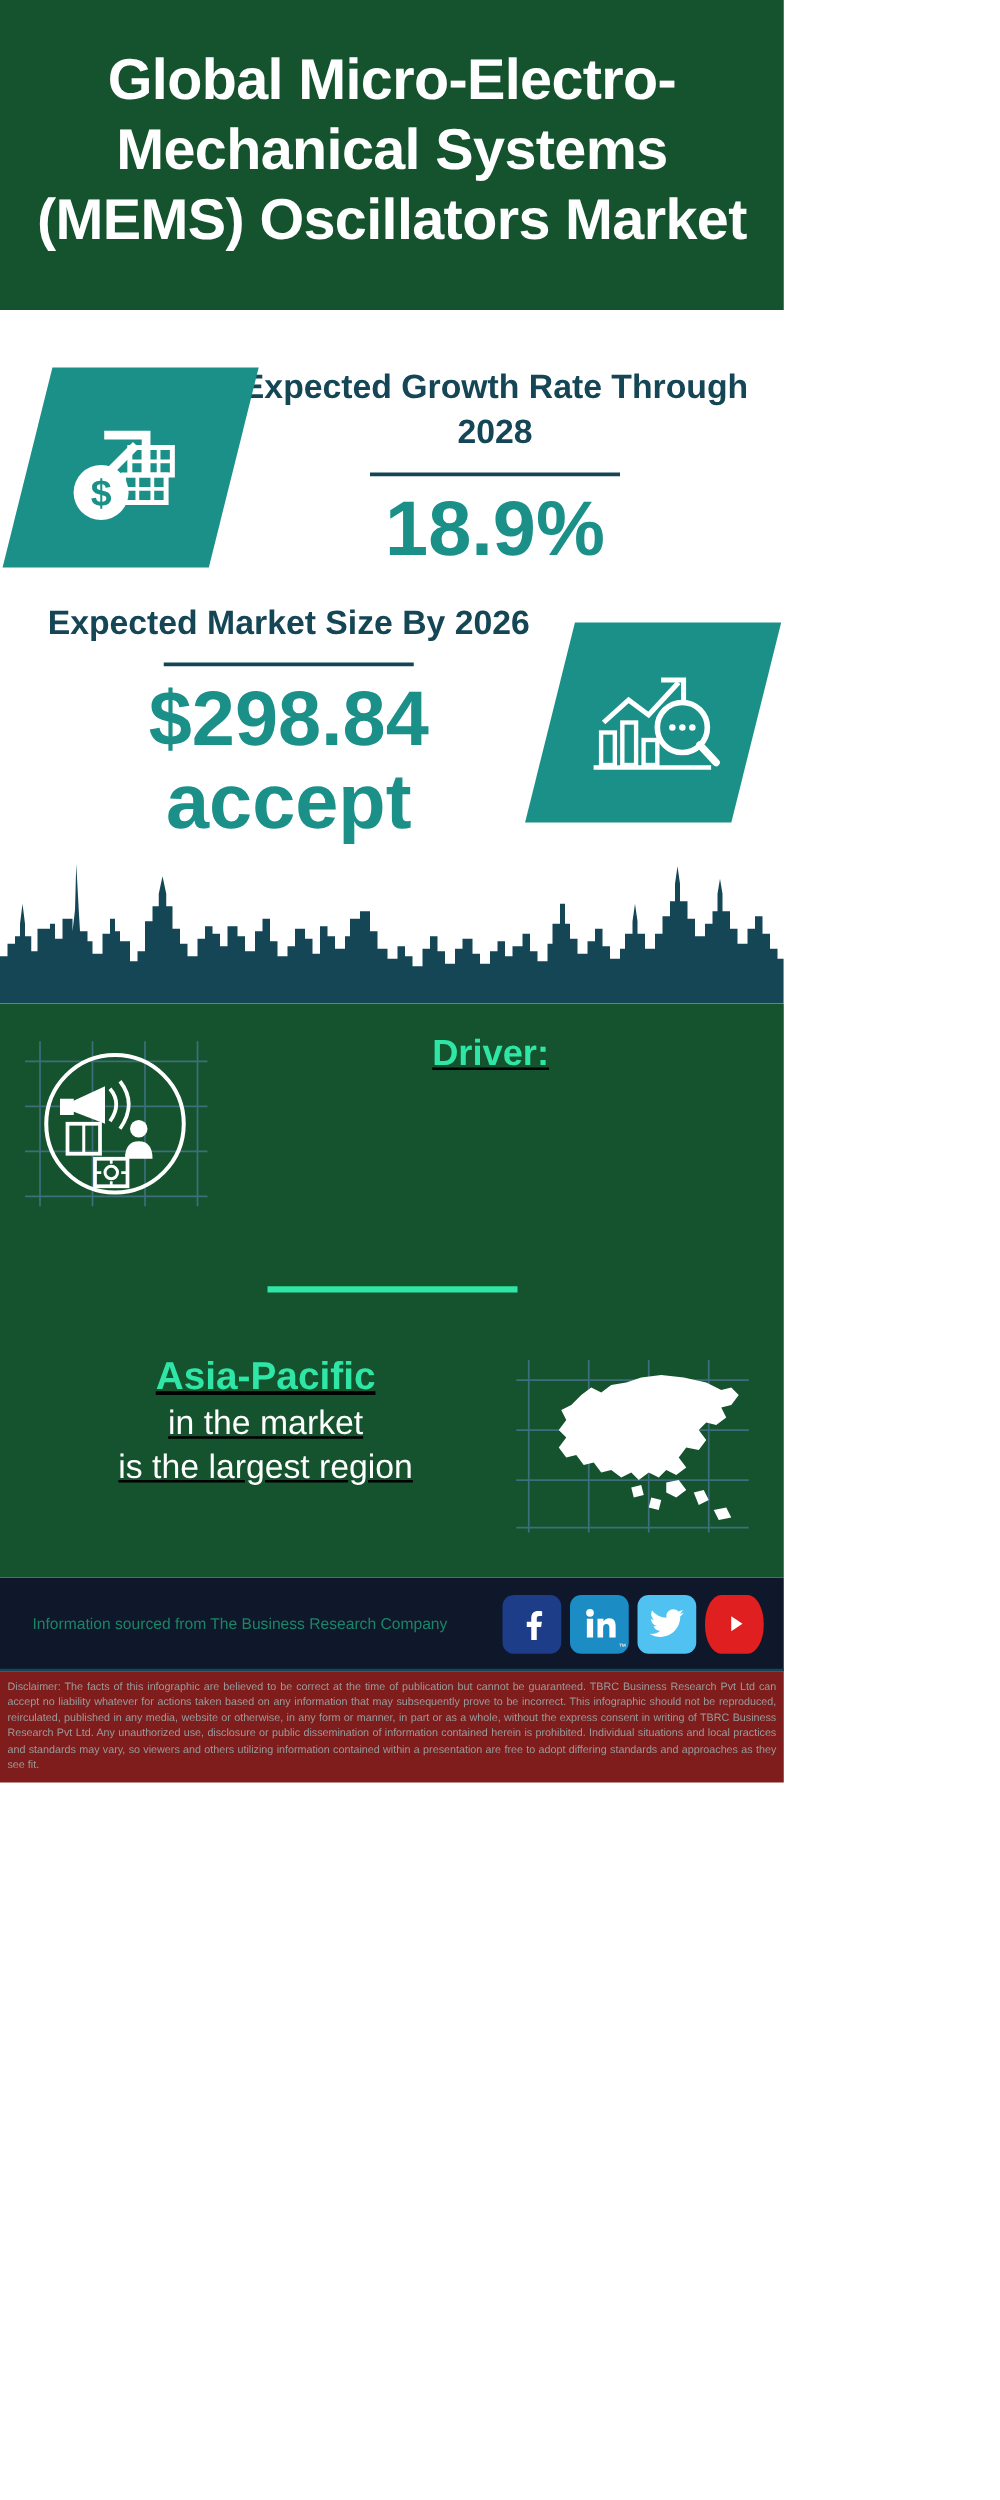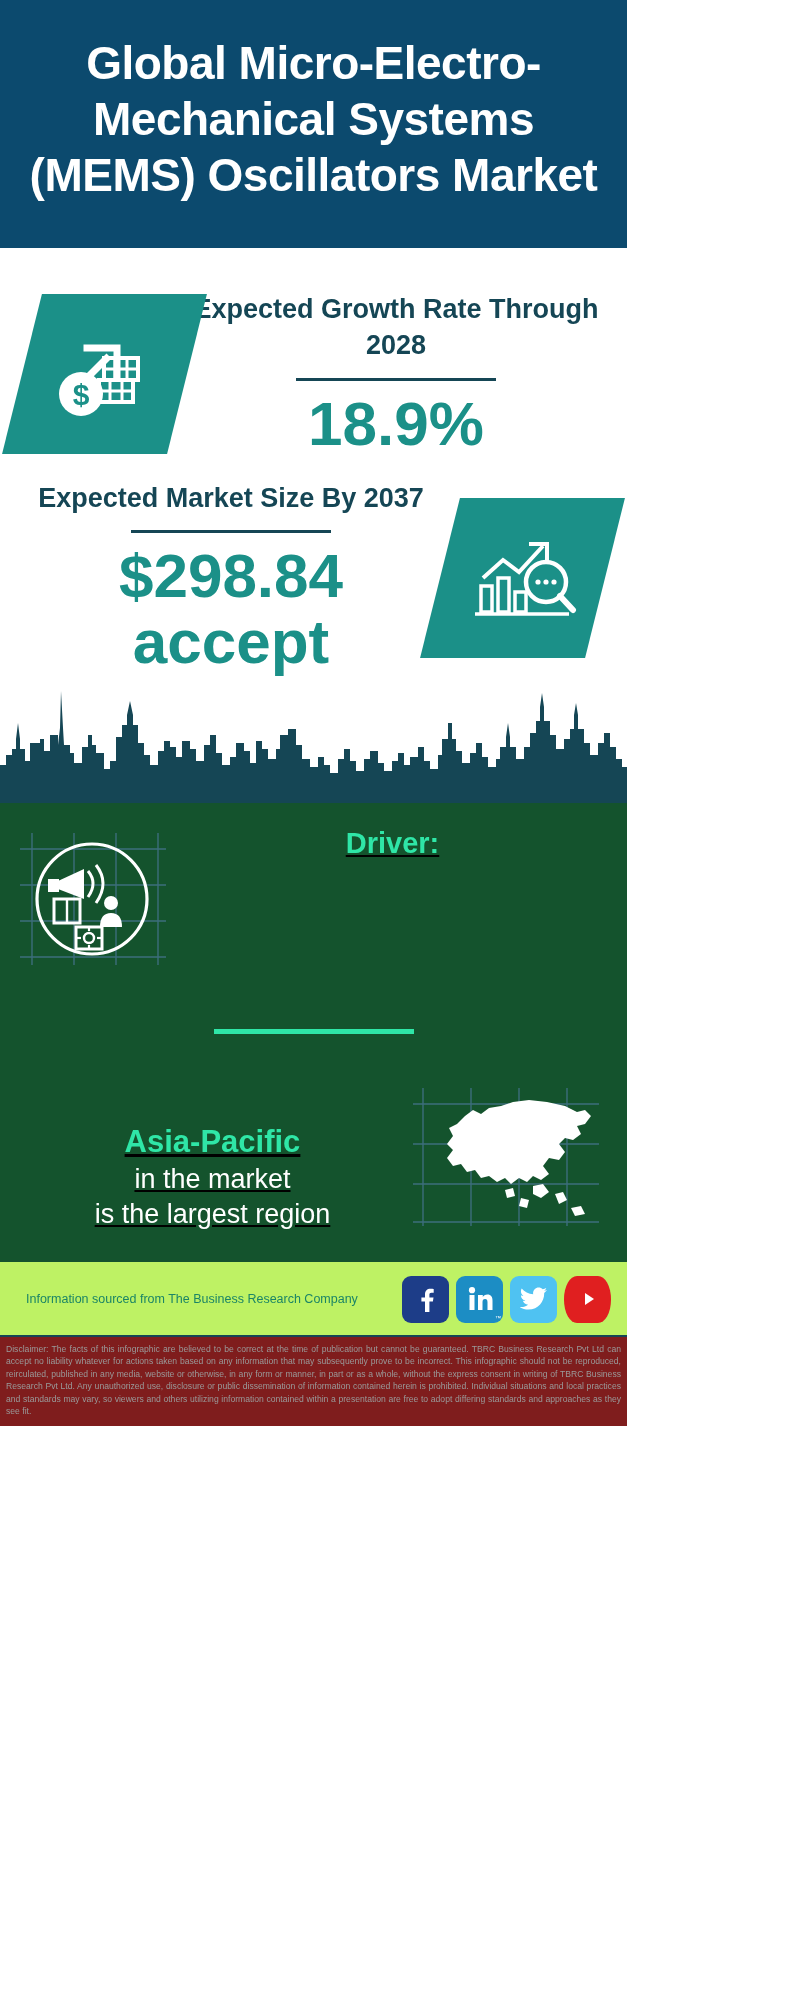--- a/index.html
+++ b/index.html
@@ -12,21 +12,21 @@
   }
   .page {
     width:627px;
     margin:0;
     position:relative;
     background:#ffffff;
   }
 
   
   .header {
-    background:#0c4a6e;
+    background:#14532d;
     padding:10px 26px 20px 26px;
     min-height:248px;
     display:flex;
     align-items:center;
     justify-content:center;
   }
   .header-title {
     color:#ffffff;
     font-size:46px;
     font-weight:bold;
@@ -114,42 +114,42 @@
   }
 
   .green-divider {
     width:200px; height:5px;
     background:#2FE6A7;
     margin:56px auto 48px auto;
   }
 
   .region-block {
     display:flex;
-    align-items:flex-end;
+    align-items:flex-start;
     padding:0 18px 0 22px;
   }
   .region-text { flex:1; text-align:center; padding-right:6px; }
   .region-name {
     color:#2FE6A7;
     font-size:31px;
     font-weight:bold;
     line-height:1.25;
   }
   .region-desc {
     color:#ffffff;
     font-size:27px;
     font-weight:normal;
     line-height:1.3;
   }
   .region-map { flex:0 0 200px; }
   .region-map svg { display:block; }
 
   
   .footer {
-    background:#bef264;
+    background:#0f172a;
     display:flex;
     align-items:center;
     padding:14px 16px 12px 26px;
     border-bottom:2px solid #154655;
     min-height:72px;
   }
   .footer-text { flex:1; }
   .footer-line {
     color:#1B8566;
     font-size:12.5px;
@@ -216,21 +216,21 @@
       </div>
       <div class="stat-text">
         <div class="stat-label">Expected Growth Rate Through 2028</div>
         <div class="stat-rule"></div>
         <div class="stat-value">18.9%</div>
       </div>
     </div>
 
     <div class="stat-row reverse">
       <div class="stat-text">
-        <div class="stat-label">Expected Market Size By 2037</div>
+        <div class="stat-label">Expected Market Size By 2026</div>
         <div class="stat-rule"></div>
         <div class="stat-value">$298.84</div>
         <div class="stat-value-sub">accept</div>
       </div>
       <div class="para-badge">
         <span class="inner">
           <svg width="108" height="100" viewBox="0 0 108 100">
 
             <path d="M14 52 L34 34 L50 46 L74 20" stroke="#ffffff" stroke-width="4" fill="none"></path>
             <path d="M60 18 L78 18 L78 34" stroke="#ffffff" stroke-width="4" fill="none"></path>

